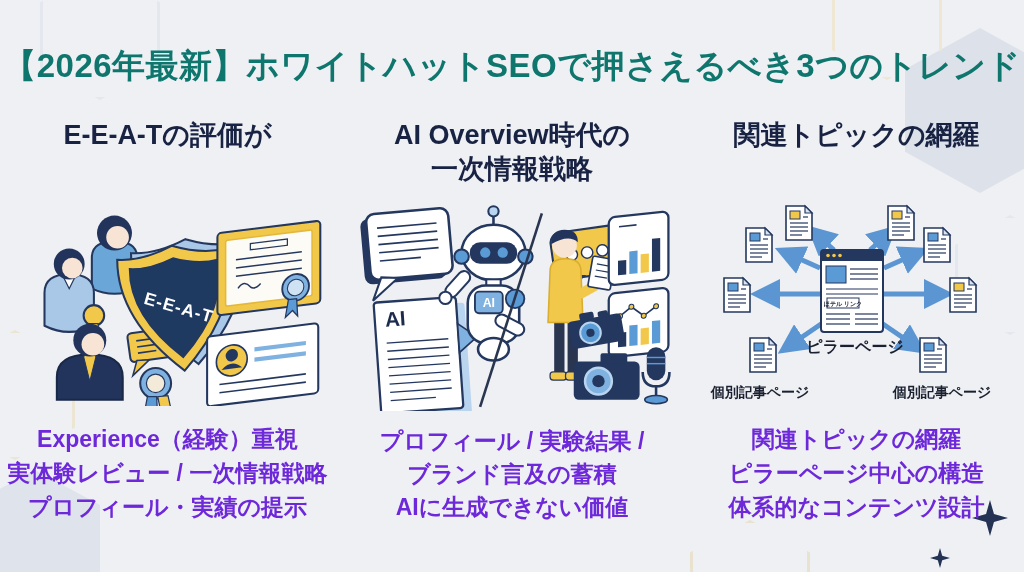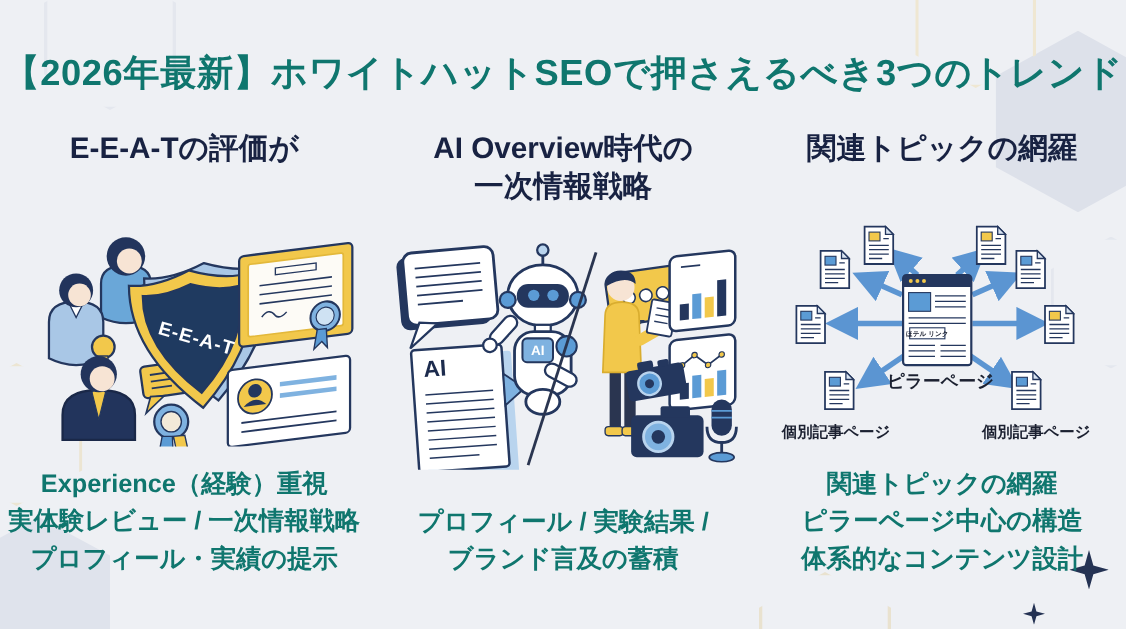--- a/index.html
+++ b/index.html
@@ -22,21 +22,21 @@
     position:absolute;top:112px;left:0;width:1024px;
     display:flex;justify-content:space-between;
   }
   .col{width:335px;display:flex;flex-direction:column;align-items:center;justify-content:space-between;}
   .col-heading{
     text-align:center;font-size:27px;font-weight:900;line-height:34px;
     color:#182242;height:72px;margin-top:6px;
   }
   .illus{height:212px;margin-top:4px;}
   .points{
-    text-align:center;font-weight:800;color:#0f766e;margin-top:16px;
+    text-align:center;font-weight:800;color:#6d28d9;margin-top:16px;
     font-size:23px;line-height:34px;white-space:nowrap;
   }
   .col-2 .points{margin-top:10px;line-height:33px;}
   svg text{font-family:"Liberation Sans","DejaVu Sans",sans-serif;}
 </style>
 </head>
 <body>
 
 <div class="slide">
 
@@ -269,20 +269,21 @@
           <line x1="-9" y1="-8" x2="9" y2="-8" stroke="#5b9bd5" stroke-width="1.4"></line>
           <path d="M-13,0 q0,14 13,14 q13,0 13,-14" fill="none" stroke="#24375e" stroke-width="2.5"></path>
           <line x1="0" y1="14" x2="0" y2="24" stroke="#24375e" stroke-width="2.5"></line>
           <ellipse cx="0" cy="27" rx="11" ry="4" fill="#5b9bd5" stroke="#24375e" stroke-width="1.5"></ellipse>
         </g>
       </svg>
 
       <div class="points">
         <div>プロフィール / 実験結果 /</div>
         <div>ブランド言及の蓄積</div>
+        <div>AIに生成できない価値</div>
       </div>
     </div>
 
     <div class="col col-3">
       <div class="col-heading">
         <div>関連トピックの網羅</div>
       </div>
 
       <svg class="illus" width="330" height="212" viewBox="0 0 330 212">
         <defs>

